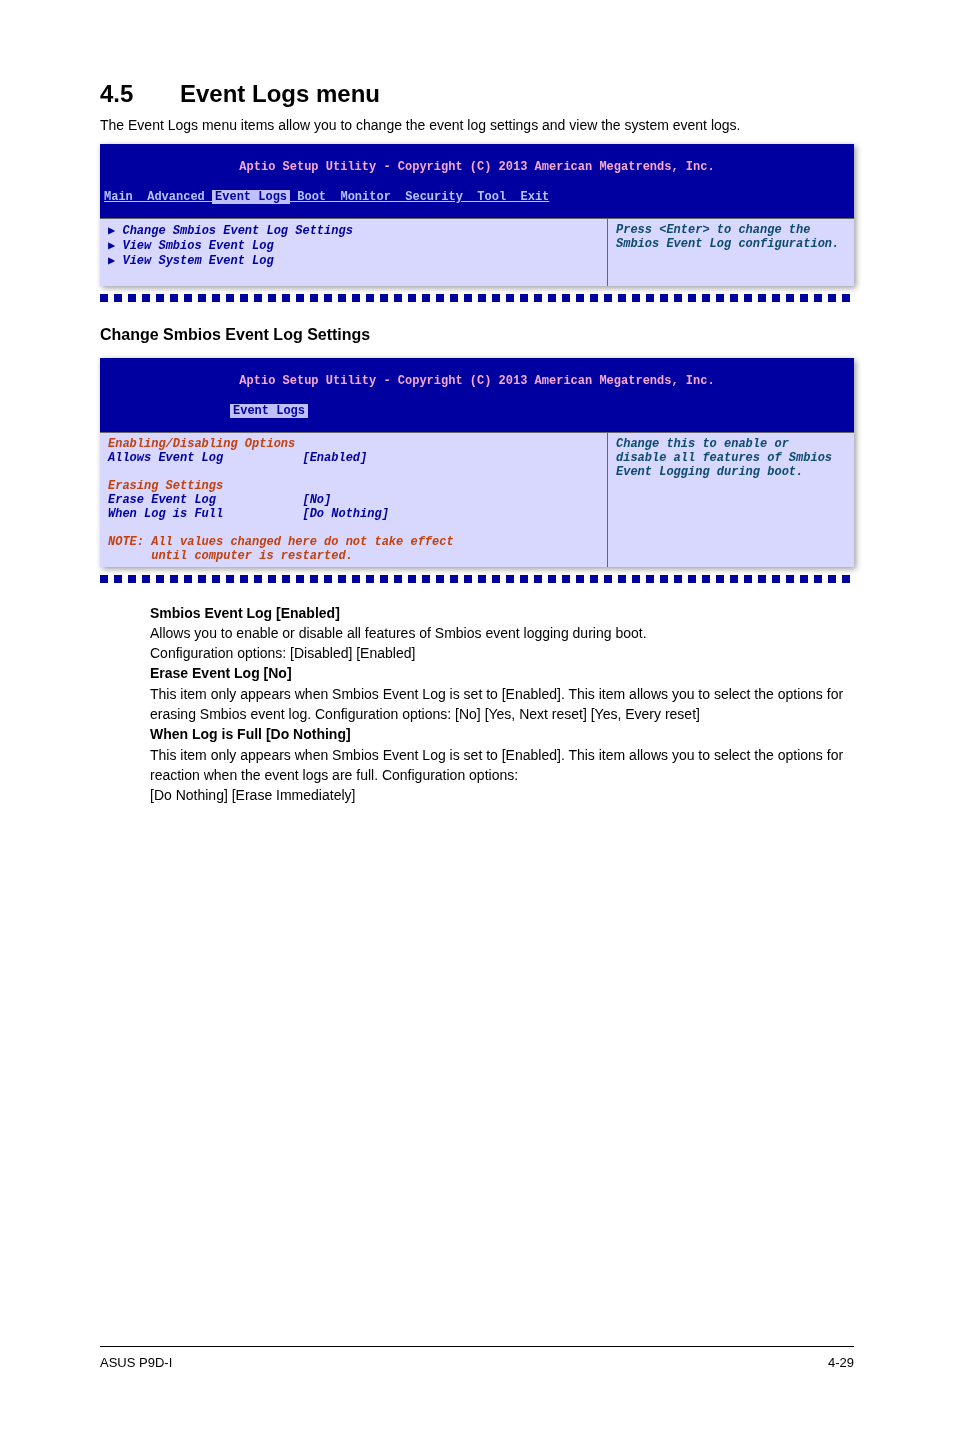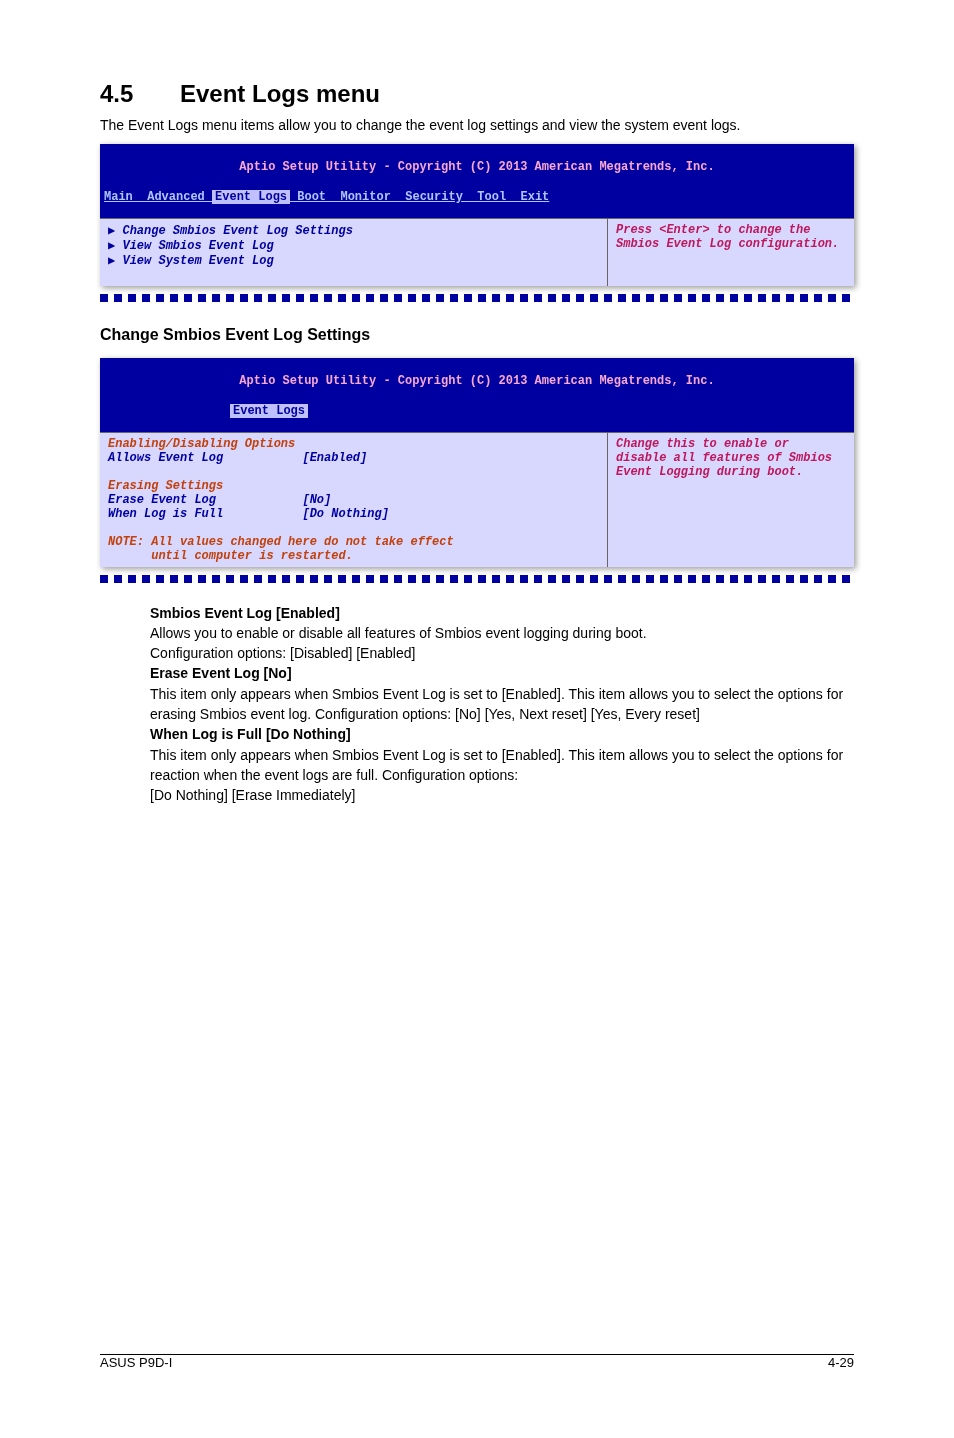--- a/index.html
+++ b/index.html
@@ -60,21 +60,21 @@
     flex: 1;
     padding: 4px 8px;
     color: #0000A0;
     white-space: pre;
     border-right: 1px solid #666;
   }
   .bios-left .gray { color: #c2410c; }
   .bios-right {
     width: 230px;
     padding: 4px 8px;
-    color: #be185d;
+    color: #0c4a6e;
     white-space: pre-wrap;
   }
   .tear {
     height: 8px;
     background: repeating-linear-gradient(90deg, #0000A0 0 8px, transparent 8px 14px);
     margin-top: -2px;
     margin-bottom: 20px;
   }
   .subhead {
     font-size: 16px;
@@ -82,21 +82,21 @@
     margin: 24px 0 14px 0;
   }
   .desc-block { margin-left: 50px; font-size: 14px; line-height: 1.45; }
   .desc-block .d-title { font-weight: bold; }
   .footer {
     position: absolute;
     bottom: 30px;
     left: 100px;
     right: 100px;
     border-top: 1px solid #000;
-    padding-top: 0;
+    padding-top: 8px;
     font-size: 13px;
     display: flex;
     justify-content: space-between;
   }
   .tri { color: #0000A0; }
 </style>
 </head>
 <body>
 
 <div class="page">

